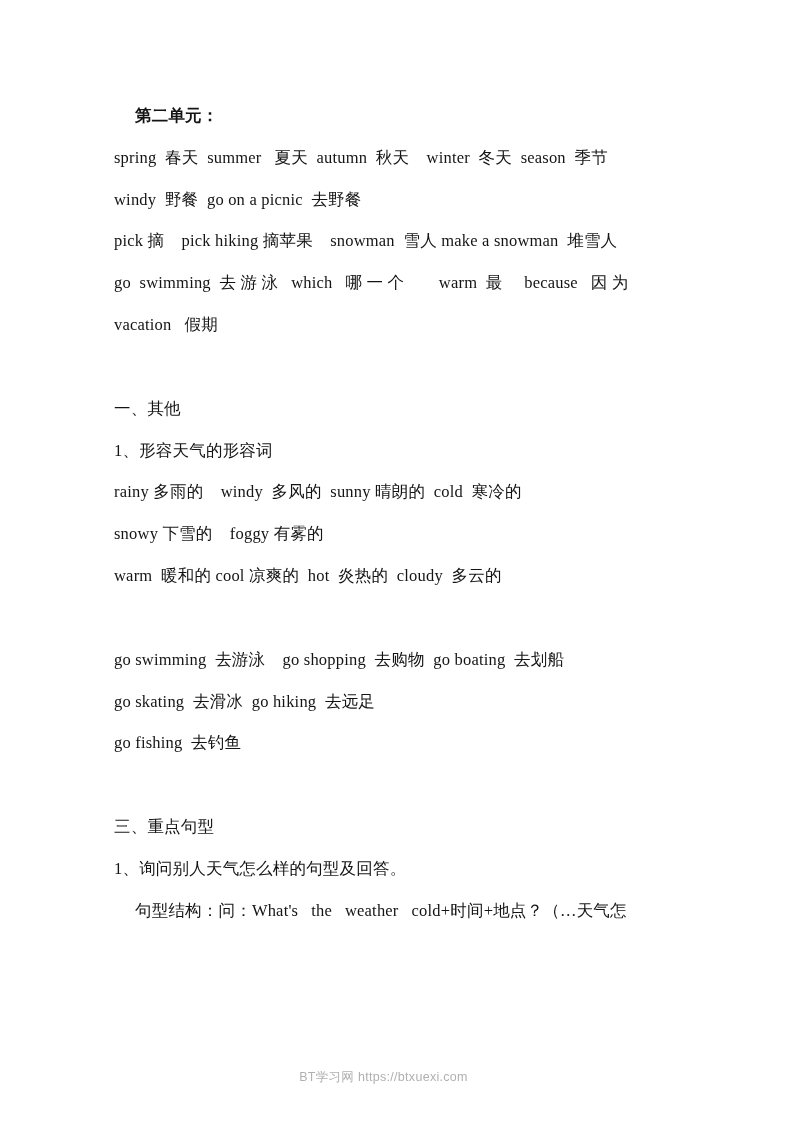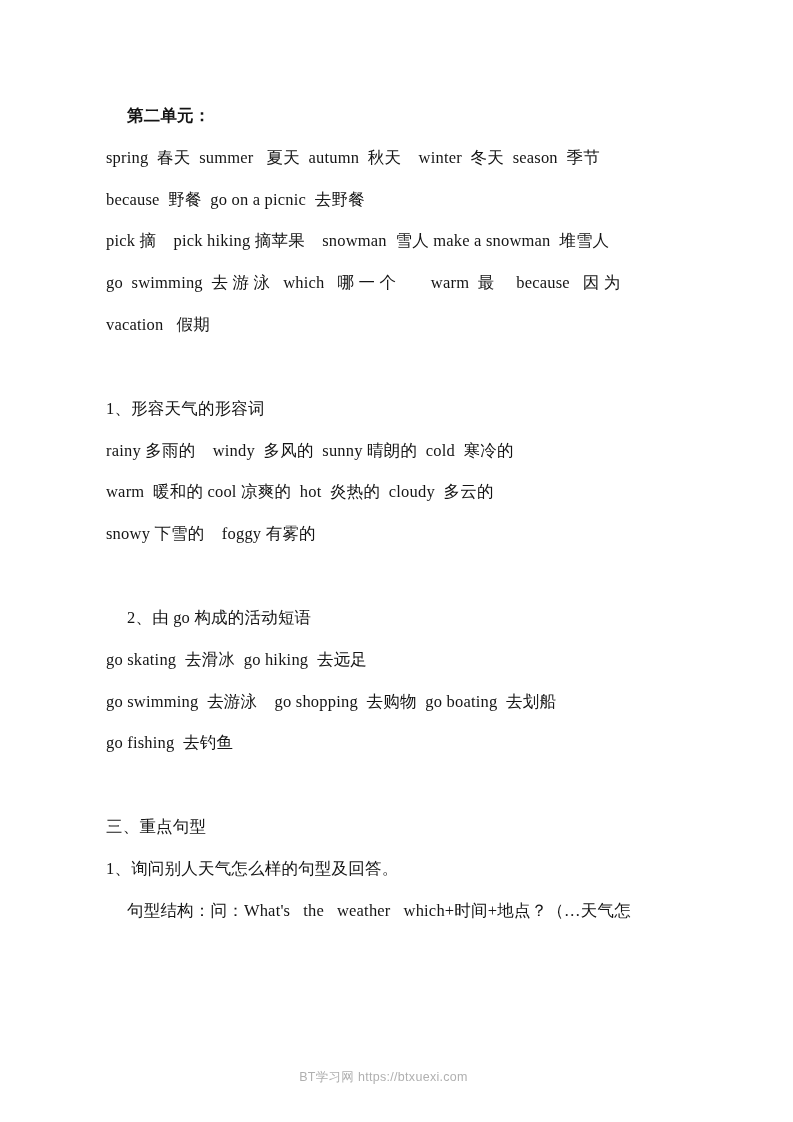--- a/index.html
+++ b/index.html
@@ -17,21 +17,21 @@
   }
   .page {
     position: absolute;
     left: 0; top: 0;
     width: 793px;
     height: 1122px;
     background: #fff;
   }
   .content {
     position: absolute;
-    left: 106px;
+    left: 114px;
     top: 95px;
     width: 562px;
   }
   .line {
     font-size: 16.5px;
     line-height: 41.8px;
     white-space: pre;
     letter-spacing: 0.2px;
     color: #141414;
   }
@@ -57,34 +57,34 @@
     letter-spacing: 0.3px;
   }
 </style>
 </head>
 <body>
 
 <div class="page">
   <div class="content">
     <div class="line bold">第二单元：</div>
     <div class="line">spring  春天  summer   夏天  autumn  秋天    winter  冬天  season  季节</div>
-    <div class="line">because  野餐  go on a picnic  去野餐</div>
+    <div class="line">windy  野餐  go on a picnic  去野餐</div>
     <div class="line">pick 摘    pick hiking 摘苹果    snowman  雪人 make a snowman  堆雪人</div>
     <div class="line">go  swimming  去 游 泳   which   哪 一 个        warm  最     because   因 为</div>
     <div class="line">vacation   假期</div>
     <div class="gap-large"></div>
+    <div class="line">一、其他</div>
     <div class="line">1、形容天气的形容词</div>
     <div class="line">rainy 多雨的    windy  多风的  sunny 晴朗的  cold  寒冷的</div>
+    <div class="line">snowy 下雪的    foggy 有雾的</div>
     <div class="line">warm  暖和的 cool 凉爽的  hot  炎热的  cloudy  多云的</div>
-    <div class="line">snowy 下雪的    foggy 有雾的</div>
     <div class="gap-large"></div>
-    <div class="line indent">2、由 go 构成的活动短语</div>
+    <div class="line">go swimming  去游泳    go shopping  去购物  go boating  去划船</div>
     <div class="line">go skating  去滑冰  go hiking  去远足</div>
-    <div class="line">go swimming  去游泳    go shopping  去购物  go boating  去划船</div>
     <div class="line">go fishing  去钓鱼</div>
     <div class="gap-large"></div>
     <div class="line">三、重点句型</div>
     <div class="line">1、询问别人天气怎么样的句型及回答。</div>
-    <div class="line indent">句型结构：问：What's   the   weather   which+时间+地点？（…天气怎</div>
+    <div class="line indent">句型结构：问：What's   the   weather   cold+时间+地点？（…天气怎</div>
   </div>
 
   <div class="footer">BT学习网 https://btxuexi.com</div>
 </div>
 
 </body></html>

